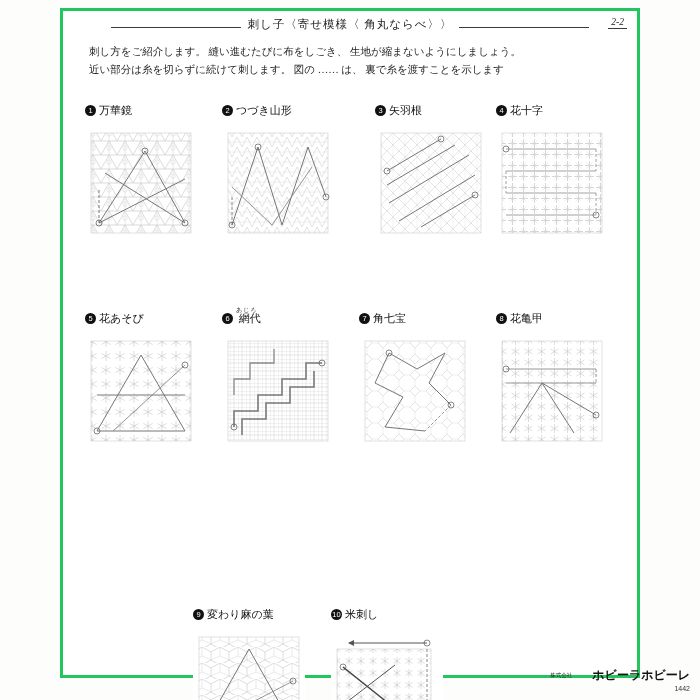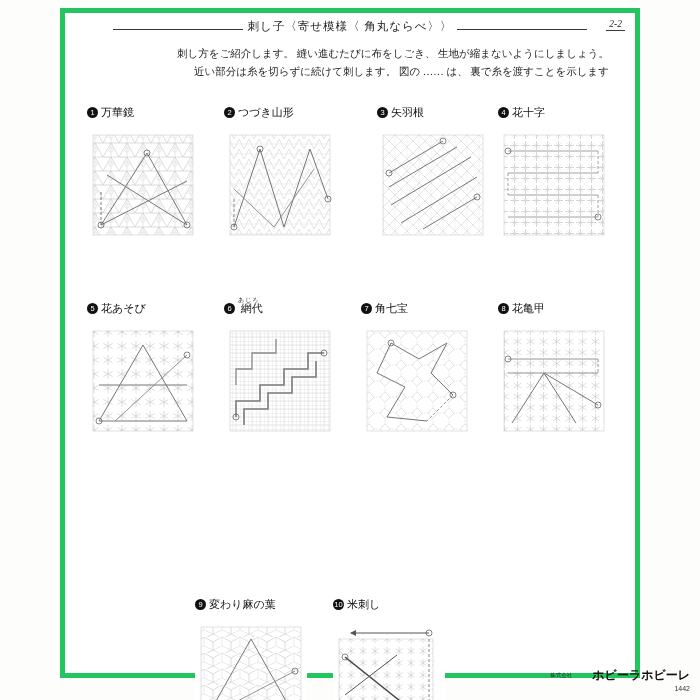--- a/index.html
+++ b/index.html
@@ -11,21 +11,21 @@
     overflow:hidden;
   }
   .page{
     position:absolute;left:0;top:0;width:700px;height:700px;
     background:#fdfdfb;
   }
   .sheet{
     position:absolute;
     left:60px;top:8px;width:580px;height:670px;
     background:#ffffff;
-    border:5px solid #22c55e;
+    border:3px solid #22c55e;
     box-sizing:border-box;
   }
   
   .header{
     position:absolute;left:0;top:6px;width:100%;height:20px;
   }
   .header .rule{
     position:absolute;top:10px;height:1px;background:#3a3a3a;
   }
   .header .rule.left{left:48px;width:130px;}
@@ -39,21 +39,21 @@
   .pagebadge{
     position:absolute;right:10px;top:6px;
     font-size:9.5px;color:#1b1b1b;
     border-bottom:1px solid #3a3a3a;
     padding:0 3px 1px 3px;
     font-family:"Liberation Serif", serif;
     font-style:italic;
   }
   .lead{
     position:absolute;left:26px;right:26px;top:32px;
-    text-align:right;
+    text-align:left;
     font-size:10.5px;line-height:1.75;
     font-family:"Liberation Serif", serif;
     color:#1d1d1d;
   }
   
   .grid{
     position:absolute;left:22px;top:92px;width:536px;
   }
   .row{
     position:relative;height:178px;
@@ -220,21 +220,21 @@
               <path d="M10 22 L100 22 M10 44 L100 44 M10 66 L100 66 M10 88 L100 88" fill="none" stroke="#8a8a8a" stroke-width="0.8"></path>
               <path d="M100 22 L100 44 M10 44 L10 66 M100 66 L100 88" fill="none" stroke="#8a8a8a" stroke-width="0.8" stroke-dasharray="3 2"></path>
               <circle cx="10" cy="22" r="3" fill="none" stroke="#555" stroke-width="0.7"></circle>
               <circle cx="100" cy="88" r="3" fill="none" stroke="#555" stroke-width="0.7"></circle>
             </svg>
           </div>
         </div>
 
       </div>
 
-      <div class="row" style="margin-top:18px;">
+      <div class="row" style="margin-top:30px;">
 
         <div class="cell" style="left:0px;">
           <div class="caption">
             <span class="num">5</span><span>花あそび</span>
           </div>
           <div class="swatch">
             <svg width="112" height="112" viewBox="0 0 112 112">
               <defs>
                 <pattern id="p5" width="14" height="14" patternUnits="userSpaceOnUse">
                   <path d="M7 2 L7 12 M2.5 4.5 L11.5 9.5 M11.5 4.5 L2.5 9.5" stroke="#c6c6c6" stroke-width="0.6" fill="none"></path>

